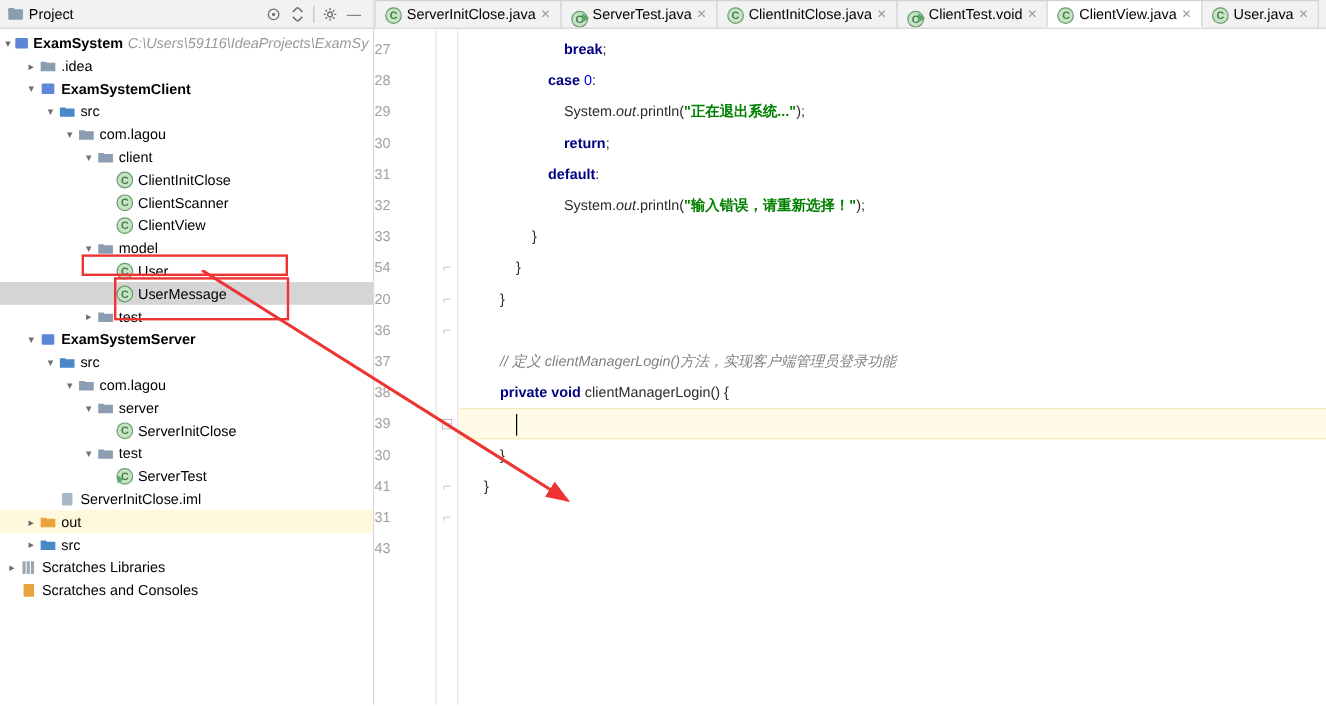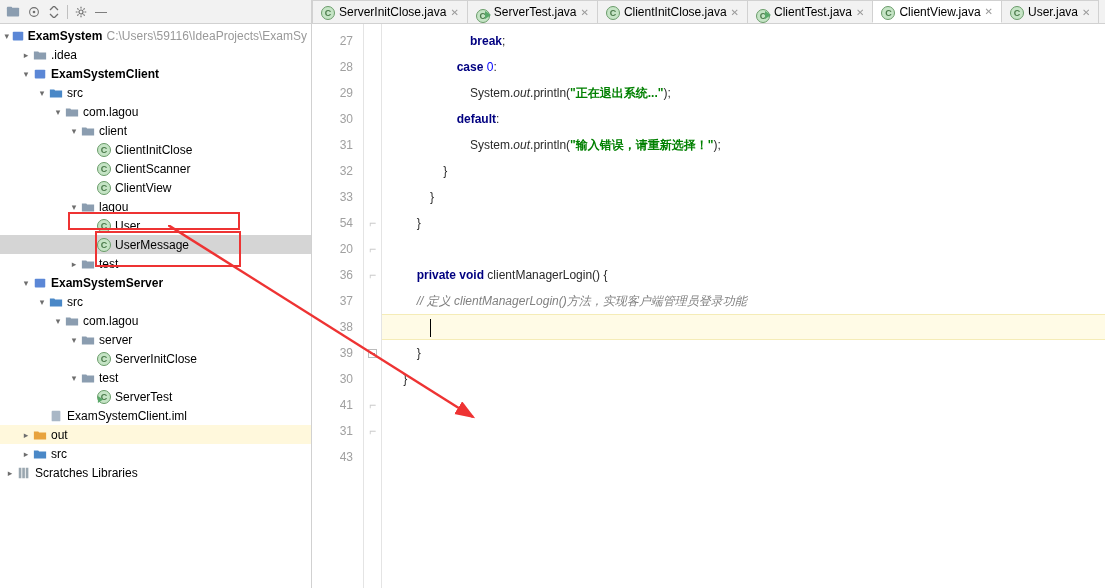--- a/index.html
+++ b/index.html
@@ -15,34 +15,34 @@
 .sidebar-header .sep { width:1px; height:14px; background:#c0c0c0; margin:0 3px; }
 
 .tree { flex:1; overflow:auto; padding-top:2px; }
 .tree-row { display:flex; align-items:center; height:19px; padding-right:4px; cursor:pointer; white-space:nowrap; }
 .tree-row.selected { background:#d5d5d5; }
 .tree-row.highlight { background:#fff8dc; }
 .indent { display:inline-block; }
 .chevron { width:12px; display:inline-flex; align-items:center; justify-content:center; color:#6e6e6e; font-size:9px; }
 .node-icon { width:16px; height:16px; display:inline-flex; align-items:center; justify-content:center; margin-right:3px; }
 .node-label { color:#000; }
-.node-label .path { color:#999; margin-left:4px; }
+.node-label .path { color:#999; margin-left:4px;font-style:italic; }
 
 .redbox { position:absolute; border:2px solid #e33; pointer-events:none; z-index:10; }
 
 
 .editor { flex:1; display:flex; flex-direction:column; }
 .tabs { height:24px; display:flex; align-items:flex-end; background:#f2f2f2; border-bottom:1px solid #d1d1d1; overflow:hidden; }
 .tab { height:23px; display:flex; align-items:center; padding:0 8px; border:1px solid #d1d1d1; border-bottom:none; margin-right:-1px; background:#f2f2f2; cursor:pointer; gap:4px; white-space:nowrap; }
 .tab.active { background:#fff; border-bottom:1px solid #fff; position:relative; z-index:1; }
 .tab .close { color:#999; font-size:10px; }
 .tab-icon { width:14px; height:14px; }
 
 .code-area { flex:1; display:flex; font-family:Consolas,Menlo,monospace; font-size:14px; }
-.gutter { width:52px; text-align:right; color:#a0a0a0; background:#fff; border-right:1px solid #e4e4e4; padding-top:4px; user-select:none; }
+.gutter { width:52px; color:#a0a0a0; background:#fff; border-right:1px solid #e4e4e4; padding-top:4px; user-select:none; }
 .gutter .ln { height:26px; line-height:26px; padding-right:10px; }
 .fold-strip { width:18px; border-right:1px solid #e4e4e4; padding-top:4px; }
 .fold-strip .fm { height:26px; display:flex; align-items:center; justify-content:center; color:#bbb; font-size:10px; position:relative; }
 .code { flex:1; padding-top:4px; overflow:hidden; }
 .code .line { height:26px; line-height:26px; white-space:pre; padding-left:8px; color:#2b2b2b; }
 .code .line.current { background:#fffbe6; border-top:1px solid #f5ecb7; border-bottom:1px solid #f5ecb7; height:26px; line-height:24px; }
 .caret { display:inline-block; width:1px; height:18px; background:#000; vertical-align:middle; animation:blink 1s steps(1) infinite; }
 @keyframes blink { 50% { opacity:0; } }
 
 
@@ -69,20 +69,21 @@
 <div class="main">
 
   <div class="sidebar">
     <div class="sidebar-header">
       <span class="proj-icon">
         <svg viewBox="0 0 16 16" width="14" height="14">
             <rect x="1" y="3" width="14" height="10" fill="#8b9db0" rx="1"></rect>
             <rect x="1" y="2" width="6" height="3" fill="#8b9db0" rx="1"></rect>
           </svg>
       </span>
+      <span class="title">Project</span>
       <span class="hdr-btn">
           <svg width="14" height="14" viewBox="0 0 16 16">
             <circle cx="8" cy="8" r="5" fill="none" stroke="#6e6e6e" stroke-width="1.2"></circle>
             <circle cx="8" cy="8" r="1.5" fill="#6e6e6e"></circle>
           </svg>
         </span>
       <span class="hdr-btn">
           <svg width="12" height="12" viewBox="0 0 12 12">
             <path d="M2 4 L6 0 L10 4 M2 8 L6 12 L10 8" fill="none" stroke="#6e6e6e" stroke-width="1.3"></path>
           </svg>
@@ -187,21 +188,21 @@
         </div>
 
       <div class="tree-row">
           <span class="indent" style="width:68px"></span>
           <span class="chevron">▾</span>
           <span class="node-icon">
             <svg width="14" height="14" viewBox="0 0 16 16">
               <path class="ic-folder" d="M1 4h5l1 1h8v8H1z"></path>
             </svg>
           </span>
-          <span class="node-label">lagou</span>
+          <span class="node-label">model</span>
         </div>
 
       <div class="tree-row">
           <span class="indent" style="width:96px"></span>
           <span class="node-icon">
             <span class="ic-class">C</span>
           </span>
           <span class="node-label">User</span>
         </div>
       <div class="tree-row selected">
@@ -298,21 +299,21 @@
           <span class="node-label">ServerTest</span>
         </div>
 
       <div class="tree-row">
           <span class="indent" style="width:48px"></span>
           <span class="node-icon">
             <svg width="14" height="14" viewBox="0 0 16 16">
               <rect x="3" y="2" width="10" height="12" fill="#a9b7c6" rx="1"></rect>
             </svg>
           </span>
-          <span class="node-label">ExamSystemClient.iml</span>
+          <span class="node-label">ServerInitClose.iml</span>
         </div>
 
       <div class="tree-row highlight">
           <span class="indent" style="width:20px"></span>
           <span class="chevron">▸</span>
           <span class="node-icon">
             <svg width="14" height="14" viewBox="0 0 16 16">
               <path class="ic-folder-o" d="M1 4h5l1 1h8v8H1z"></path>
             </svg>
           </span>
@@ -337,20 +338,30 @@
           <span class="node-icon">
             <svg width="14" height="14" viewBox="0 0 16 16">
               <rect x="2" y="2" width="3" height="12" class="ic-lib"></rect>
               <rect x="6" y="2" width="3" height="12" class="ic-lib"></rect>
               <rect x="10" y="2" width="3" height="12" class="ic-lib"></rect>
             </svg>
           </span>
           <span class="node-label">Scratches Libraries</span>
         </div>
 
+      <div class="tree-row">
+          <span class="indent" style="width:16px"></span>
+          <span class="node-icon">
+            <svg width="14" height="14" viewBox="0 0 16 16">
+              <path fill="#e8a33d" d="M3 2h10v12H3z"></path>
+              <path fill="#fff" d="M5 5h6M5 8h6M5 11h4" stroke="#e8a33d" stroke-width="1.3"></path>
+            </svg>
+          </span>
+          <span class="node-label">Scratches and Consoles</span>
+        </div>
     </div>
   </div>
 
   <div class="redbox" style="left:68px; top:212px; width:172px; height:18px;"></div>
   <div class="redbox" style="left:95px; top:231px; width:146px; height:36px;"></div>
 
   <svg class="arrow-svg" style="left:168px; top:225px;" width="330" height="210">
     <defs>
         <marker id="ah" markerWidth="10" markerHeight="10" refX="7" refY="3" orient="auto">
           <path d="M0,0 L8,3 L0,6 z" fill="#e33"></path>
@@ -375,21 +386,21 @@
         </div>
         <div class="tab">
           <span class="tab-icon"><span class="ic-class">C</span></span>
           <span>ClientInitClose.java</span>
           <span class="close">✕</span>
         </div>
         <div class="tab">
           <span class="tab-icon"><span class="ic-class">C</span><svg width="8" height="8" viewBox="0 0 8 8" style="margin-left:-6px;margin-top:6px">
               <path fill="#59a869" d="M1 0v8l6-4z"></path>
             </svg></span>
-          <span>ClientTest.java</span>
+          <span>ClientTest.void</span>
           <span class="close">✕</span>
         </div>
         <div class="tab active">
           <span class="tab-icon"><span class="ic-class">C</span></span>
           <span>ClientView.java</span>
           <span class="close">✕</span>
         </div>
         <div class="tab">
           <span class="tab-icon"><span class="ic-class">C</span></span>
           <span>User.java</span>
@@ -447,28 +458,29 @@
           </div>
           <div class="fm">
             <span style="color:#ccc">⌐</span>
           </div>
           <div class="fm"></div>
         </div>
       <div class="code" id="codelines">
           <div class="line">                        <span class="kw">break</span>;</div>
           <div class="line">                    <span class="kw">case</span> <span class="num">0</span>:</div>
           <div class="line">                        System.<span class="ital">out</span>.println(<span class="str">"正在退出系统..."</span>);</div>
+          <div class="line">                        <span class="kw">return</span>;</div>
           <div class="line">                    <span class="kw">default</span>:</div>
           <div class="line">                        System.<span class="ital">out</span>.println(<span class="str">"输入错误，请重新选择！"</span>);</div>
           <div class="line">                }</div>
           <div class="line">            }</div>
           <div class="line">        }</div>
           <div class="line"></div>
+          <div class="line">        <span class="cm">// 定义 clientManagerLogin()方法，实现客户端管理员登录功能</span></div>
           <div class="line">        <span class="kw">private void</span> clientManagerLogin() {</div>
-          <div class="line">        <span class="cm">// 定义 clientManagerLogin()方法，实现客户端管理员登录功能</span></div>
           <div class="line current">            <span class="caret"></span></div>
           <div class="line">        }</div>
           <div class="line">    }</div>
           <div class="line"></div>
         </div>
     </div>
   </div>
 </div>
 
 </body></html>

